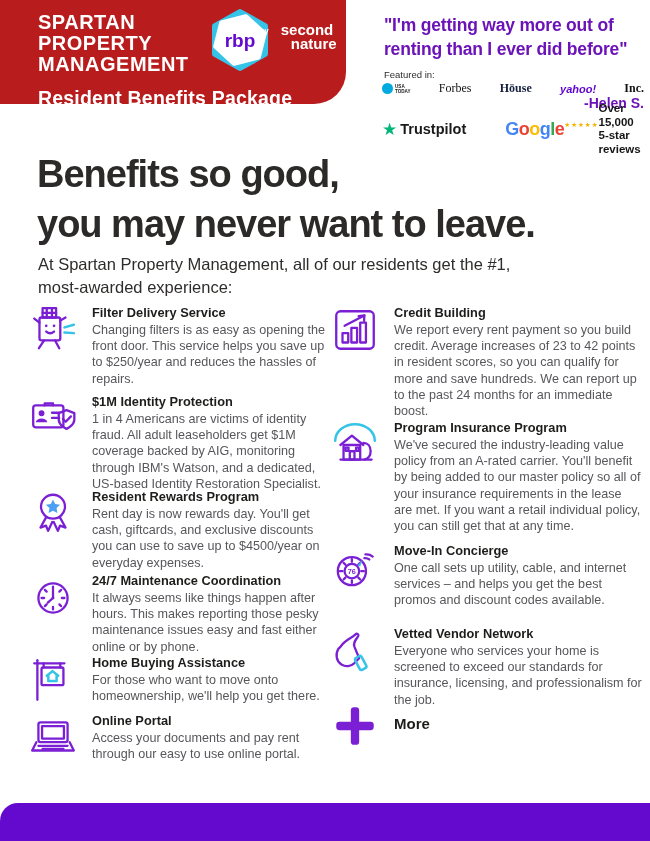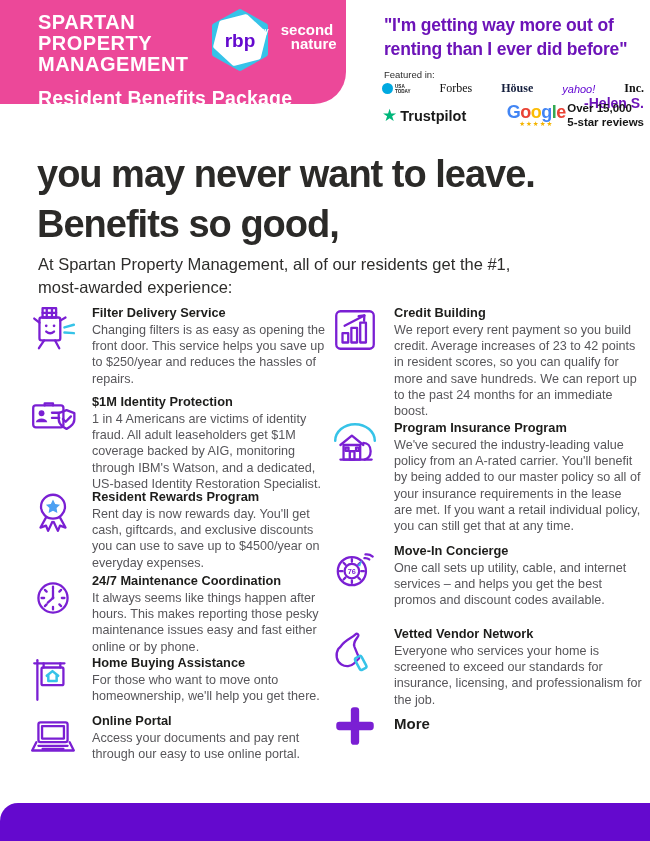--- a/index.html
+++ b/index.html
@@ -2,21 +2,21 @@
 <html><head>
 <meta charset="utf-8">
 <style>
   html,body{margin:0;padding:0;background:#ffffff;}
   *{box-sizing:border-box;}
   body{font-family:"Liberation Sans","DejaVu Sans",sans-serif;}
   .page{position:relative;width:650px;height:841px;background:#ffffff;overflow:hidden;}
 
   
   .header-block{position:absolute;left:0;top:0;width:346px;height:104px;
-    background:#ec4899;border-bottom-right-radius:32px;color:#fff;}
+    background:#b91c1c;border-bottom-right-radius:32px;color:#fff;}
   .company-name{position:absolute;left:38px;top:12px;font-size:20px;line-height:21px;
     font-weight:800;letter-spacing:.5px;}
   .package-title{position:absolute;left:38px;top:87px;font-size:19.5px;font-weight:800;letter-spacing:.2px;}
   .rbp-badge{position:absolute;left:208px;top:8px;width:64px;height:64px;}
   .rbp-badge svg{width:100%;height:100%;}
   .by-brand{position:absolute;left:260px;top:23px;color:#fff;display:flex;gap:12px;}
   .by-word{font-size:7.5px;font-weight:700;margin-top:3px;}
   .brand-stack{font-size:15px;font-weight:800;line-height:14px;}
   .brand-stack .l2{margin-left:10px;}
 
@@ -26,28 +26,28 @@
   .quote-attr{position:absolute;left:384px;top:63px;width:260px;text-align:right;
     color:#6C13B8;font-size:14px;font-weight:800;margin-top:32px;}
   .featured-label{position:absolute;left:384px;top:69px;font-size:9.5px;color:#2c2c2c;}
   .logo-row{position:absolute;left:382px;top:81px;width:262px;display:flex;
     align-items:center;justify-content:space-between;}
   .usatoday{display:flex;align-items:center;gap:2px;}
   .usatoday-dot{width:11px;height:11px;border-radius:50%;background:#00A9E0;}
   .usatoday-txt{font-size:4.6px;font-weight:800;color:#1a1a1a;line-height:5px;}
   .forbes{font-family:"Liberation Serif",serif;font-weight:400;font-size:12px;color:#111;}
   .housebeautiful{font-family:"Liberation Serif",serif;font-weight:700;font-size:12px;color:#151f3d;}
-  .yahoo{font-size:11px;font-weight:400;font-style:italic;color:#5F01D1;text-align:right;}
+  .yahoo{font-size:11px;font-weight:700;font-style:italic;color:#5F01D1;text-align:right;}
   .inc{font-family:"Liberation Serif",serif;font-weight:700;font-size:12px;color:#111;}
   .reviews-row{position:absolute;left:382px;top:102px;width:262px;display:flex;
     align-items:center;justify-content:space-between;}
   .trustpilot{display:flex;align-items:center;gap:3px;}
   .tp-star{color:#00B67A;font-size:17px;line-height:17px;}
   .tp-name{font-size:14.5px;font-weight:600;color:#191919;}
-  .google{display:flex;flex-direction:column;align-items:center;line-height:16px;margin-left:39px;}
+  .google{display:flex;align-items:flex-start;line-height:16px;margin-left:39px;}
   .google-word{font-size:18px;font-weight:700;letter-spacing:-.5px;}
   .g1,.g4{color:#4285F4;} .g2,.g6{color:#EA4335;} .g3{color:#FBBC05;} .g5{color:#34A853;}
   .google-stars{font-size:6.5px;color:#F4B400;letter-spacing:1px;line-height:7px;}
   .review-summary{font-size:11.5px;font-weight:800;color:#161616;line-height:13.5px;}
 
   
   .headline{position:absolute;left:37px;top:149px;font-size:38px;line-height:50px;
     font-weight:800;color:#2B2A28;letter-spacing:-1px;}
   .subheadline{position:absolute;left:38px;top:253px;font-size:16.5px;line-height:22.5px;
     color:#2E2D2B;}
@@ -125,22 +125,22 @@
       <span class="google-word"><span class="g1">G</span><span class="g2">o</span><span class="g3">o</span><span class="g4">g</span><span class="g5">l</span><span class="g6">e</span></span>
       <span class="google-stars">★★★★★</span>
     </span>
     <span class="review-summary">
       <div>Over 15,000</div>
       <div>5-star reviews</div>
     </span>
   </div>
 
   <div class="headline">
+    <div>Benefits so good,</div>
     <div>you may never want to leave.</div>
-    <div>Benefits so good,</div>
   </div>
   <div class="subheadline">
     <div>At Spartan Property Management, all of our residents get the #1,</div>
     <div>most-awarded experience:</div>
   </div>
 
   <div class="benefit-item col-left" style="top:305px">
     <span class="item-icon">
       <svg viewBox="0 0 48 48">
         <rect class="ic" x="14" y="3" width="13" height="9"></rect>

